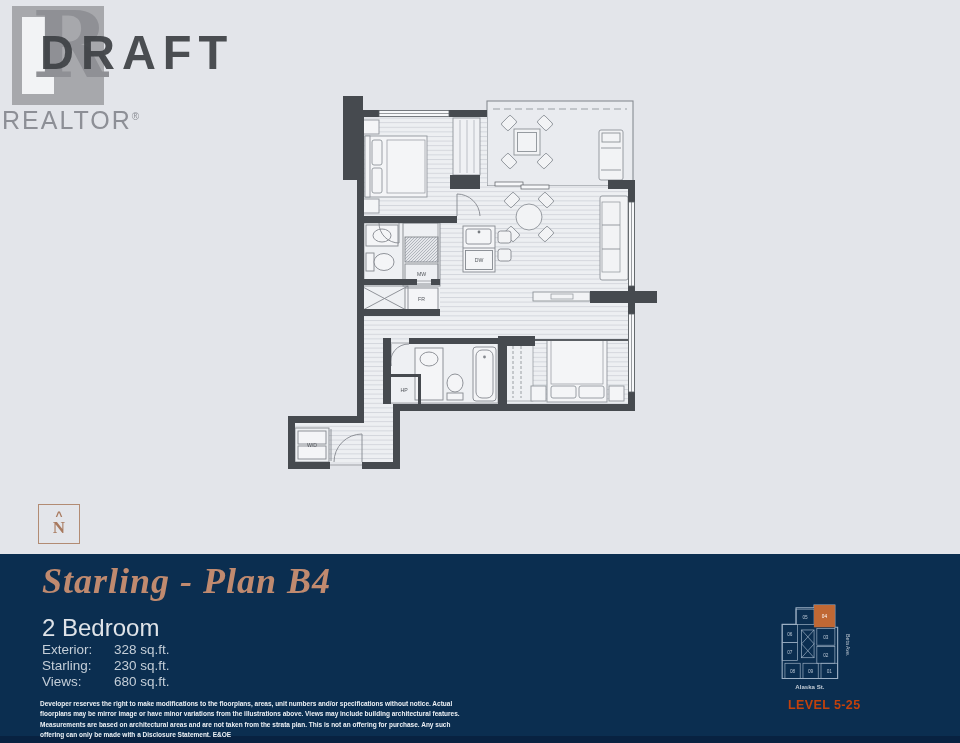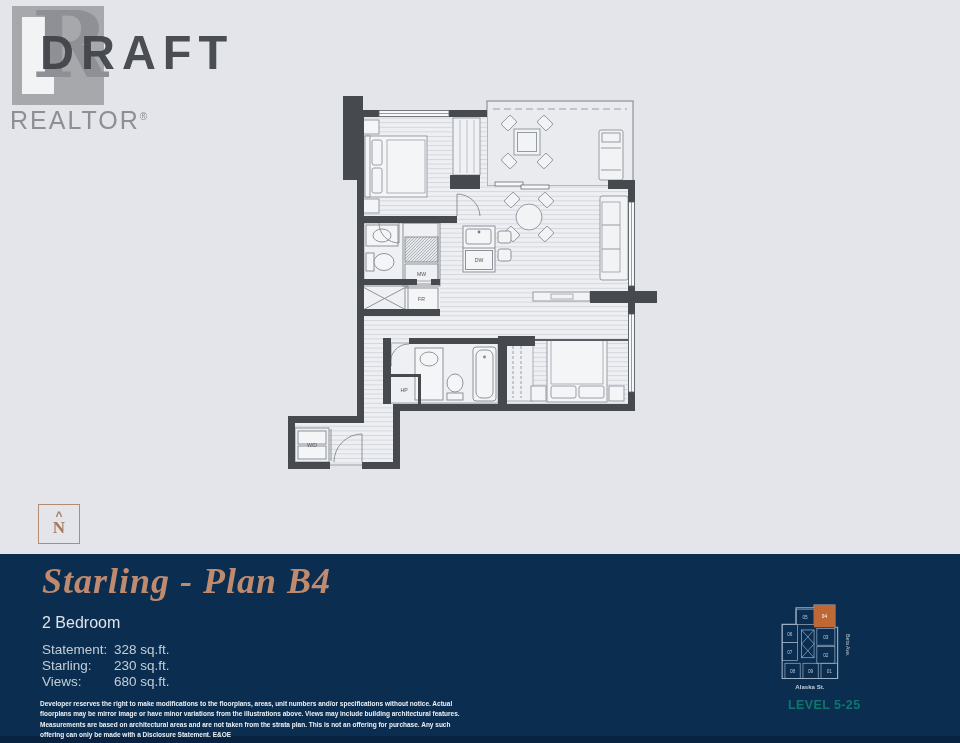--- a/index.html
+++ b/index.html
@@ -5,21 +5,21 @@
   html,body{margin:0;padding:0;}
   body{width:960px;height:743px;position:relative;overflow:hidden;
        background:#e3e5ea;font-family:"Liberation Sans",sans-serif;}
 
   
   .logo-block{position:absolute;left:12px;top:6px;width:92px;height:99px;
               background:#a7a8ac;}
   .logo-white{position:absolute;left:10px;top:11px;width:32px;height:77px;background:#f2f3f5;}
   .logo-r{position:absolute;left:20px;top:-16px;font-family:"DejaVu Serif",serif;
           font-weight:bold;font-size:92px;color:#8f9095;line-height:1.2;}
-  .realtor-text{position:absolute;left:10px;top:106px;font-size:25px;color:#8e9096;
+  .realtor-text{position:absolute;left:2px;top:106px;font-size:25px;color:#8e9096;
                 letter-spacing:2px;color:#8d8f96;}
   .realtor-text sup{font-size:10px;}
   .draft-stamp{position:absolute;left:40px;top:24px;font-size:47px;font-weight:700;
                letter-spacing:7px;color:#3f4246;opacity:.93;transform:scaleY(1.04);
                font-family:"Liberation Sans",sans-serif;}
 
   
   .north-box{position:absolute;left:38px;top:504px;width:40px;height:38px;
              border:1.5px solid #b28b73;display:flex;flex-direction:column;
              align-items:center;justify-content:center;color:#a8795e;}
@@ -27,28 +27,28 @@
   .north-box .n{font-family:"Liberation Serif",serif;font-weight:bold;font-size:17px;line-height:17px;}
 
   
   .plan{position:absolute;left:283px;top:90px;}
 
   
   .footer{position:absolute;left:0;top:554px;width:960px;height:189px;background:#0b2e50;}
   .footer-bottomband{position:absolute;left:0;top:736px;width:960px;height:7px;background:#082241;}
   .plan-title{position:absolute;left:42px;top:560px;font-family:Liberation Serif, serif;
               font-style:italic;font-weight:600;font-size:36px;color:#c08a6f;letter-spacing:1px;}
-  .plan-subtitle{position:absolute;left:42px;top:614px;font-size:16px;color:#dfe3e8;}
+  .plan-subtitle{position:absolute;left:42px;top:614px;font-size:24px;color:#dfe3e8;}
   .plan-specs{position:absolute;left:42px;top:642px;font-size:13.5px;color:#c4ced8;line-height:16px;}
   .plan-specs .lbl{display:inline-block;width:72px;}
   .disclaimer{position:absolute;left:40px;top:699px;width:430px;font-size:6.5px;
               font-weight:700;line-height:1.6;color:#edf1f5;}
   .keyplan{position:absolute;left:778px;top:602px;}
   .level-label{position:absolute;left:788px;top:698px;font-size:12.5px;font-weight:700;
-               color:#0f766e;letter-spacing:.4px;}
+               color:#c2410c;letter-spacing:.4px;}
 </style>
 </head>
 <body>
 
 <div class="logo-block">
   <div class="logo-white"></div>
   <div class="logo-r">R</div>
 </div>
 <div class="realtor-text"><span>REALTOR</span><sup>®</sup></div>
 <div class="draft-stamp">DRAFT</div>
@@ -278,21 +278,21 @@
   </g>
 </svg>
 
 <div class="footer"></div>
 <div class="footer-bottomband"></div>
 
 <div class="plan-title">Starling - Plan B4</div>
 <div class="plan-subtitle">2 Bedroom</div>
 
 <div class="plan-specs">
-  <div><span class="lbl">Statement:</span><span>328 sq.ft.</span></div>
+  <div><span class="lbl">Exterior:</span><span>328 sq.ft.</span></div>
   <div><span class="lbl">Starling:</span><span>230 sq.ft.</span></div>
   <div><span class="lbl">Views:</span><span>680 sq.ft.</span></div>
 </div>
 
 <div class="disclaimer">Developer reserves the right to make modifications to the floorplans, areas, unit numbers and/or specifications without notice. Actual floorplans may be mirror image or have minor variations from the illustrations above. Views may include building architectural features. Measurements are based on architectural areas and are not taken from the strata plan. This is not an offering for purchase. Any such offering can only be made with a Disclosure Statement. E&amp;OE</div>
 
 <svg class="keyplan" width="86" height="92" viewBox="0 0 62 66">
   <g stroke="#9db0c4" stroke-width="0.5" fill="none">
     <path d="M13,4 H26 V2 H41 V18 H43 V55 H3 V16 H13 Z" stroke-width="0.8"></path>
     <rect x="13" y="5" width="13" height="11"></rect>

